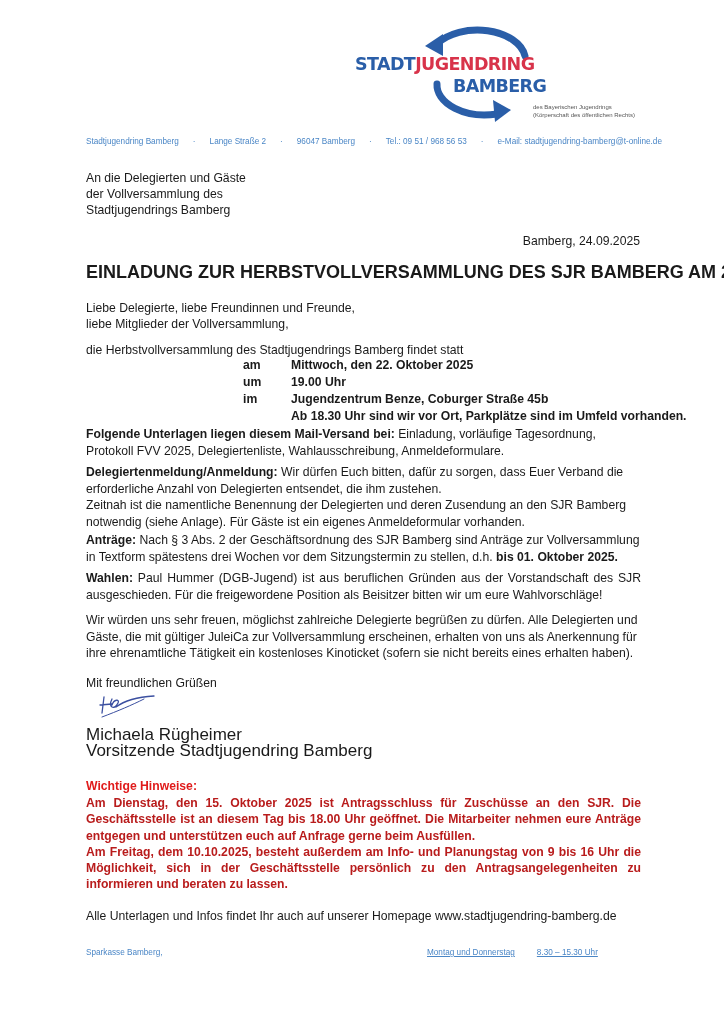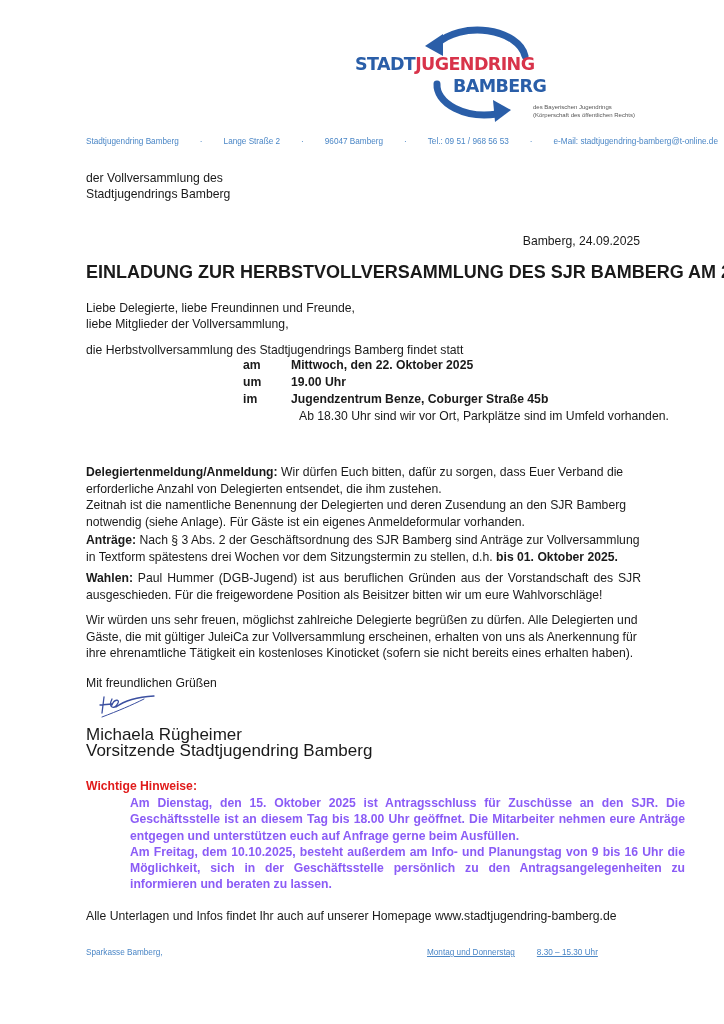--- a/index.html
+++ b/index.html
@@ -30,52 +30,52 @@
     }
     .logo-sub {
       position: absolute; left: 178px; top: 82px;
       font-size: 6px; line-height: 7.5px; color: #555; white-space: nowrap;
     }
 
     
     .address-line {
       position: absolute; left: 86px; top: 137px; width: 560px;
       font-size: 8.2px; color: #4a86c6; white-space: nowrap;
-      display: flex; gap: 16px;
+      display: flex; gap: 9px;
     }
     .address-line .sep { margin: 0 5px; }
 
     .text { position: absolute; left: 86px; font-size: 12.2px; line-height: 16px; color: #1a1a1a; }
     .recipient { top: 170px; width: 300px; }
     .date { position: absolute; top: 234px; left: 470px; width: 170px; text-align: right; font-size: 12.2px; }
     .title { top: 264px; font-weight: bold; font-size: 18px; white-space: nowrap; }
     .greeting { top: 300px; width: 560px; }
     .intro { top: 342px; width: 560px; }
 
     .details { position: absolute; left: 216px; top: 357px; font-size: 12.2px; line-height: 17px; }
     .details .row { display: flex; }
     .details .k { width: 48px; font-weight: bold; margin-left: 27px; }
     .details .v { font-weight: bold; white-space: nowrap; }
-    .details .v.plain { font-weight: normal; margin-left: 8px; }
+    .details .v.plain { font-weight: bold; }
 
     .para { position: absolute; left: 86px; width: 555px; font-size: 12.2px; line-height: 16.5px; }
     .para b { font-weight: bold; }
     .para.justify { text-align: justify; }
     .p-unterlagen { top: 426px; }
     .p-delegierten { top: 464px; }
     .p-antraege { top: 532px; }
     .p-wahlen { top: 570px; }
     .p-freuen { top: 612px; }
     .closing { top: 675px; }
 
     .signature { position: absolute; left: 98px; top: 693px; }
     .sig-name { position: absolute; left: 86px; top: 727px; font-size: 17px; line-height: 16px; }
 
     .hinweise-title { position: absolute; left: 86px; top: 779px; font-size: 12.2px; font-weight: bold; color: #e01b1b; }
-    .hinweise { position: absolute; left: 86px; top: 795px; width: 555px; font-size: 12.2px; line-height: 16.3px; font-weight: bold; color: #8b5cf6; text-align: justify; margin-left: 44px; }
+    .hinweise { position: absolute; left: 86px; top: 795px; width: 555px; font-size: 12.2px; line-height: 16.3px; font-weight: bold; color: #b91c1c; text-align: justify; }
 
     .homepage { position: absolute; left: 86px; top: 909px; font-size: 12.2px; white-space: nowrap; }
 
     .footer-left { position: absolute; left: 86px; top: 948px; font-size: 8.2px; color: #4a86c6; }
     .footer-right { position: absolute; left: 427px; top: 948px; font-size: 8.2px; color: #4a86c6; white-space: nowrap; text-decoration: underline; }
     .footer-right .hours { margin-left: 22px; }
   </style>
 </head>
 <body>
 
@@ -106,20 +106,21 @@
     <span>Lange Straße 2</span>
     <span class="sep">·</span>
     <span>96047  Bamberg</span>
     <span class="sep">·</span>
     <span>Tel.: 09 51 / 968 56 53</span>
     <span class="sep">·</span>
     <span>e-Mail: stadtjugendring-bamberg@t-online.de</span>
   </div>
 
   <div class="text recipient">
+    <div>An die Delegierten und Gäste</div>
     <div>der Vollversammlung des</div>
     <div>Stadtjugendrings Bamberg</div>
   </div>
 
   <div class="date">Bamberg, 24.09.2025</div>
 
   <div class="text title">EINLADUNG ZUR HERBSTVOLLVERSAMMLUNG DES SJR BAMBERG AM 22.10.2025</div>
 
   <div class="text greeting">
     <div>Liebe Delegierte, liebe Freundinnen und Freunde,</div>
@@ -140,20 +141,23 @@
     <div class="row">
       <span class="k">im</span>
       <span class="v">Jugendzentrum Benze, Coburger Straße 45b</span>
     </div>
     <div class="row">
       <span class="k"></span>
       <span class="v plain">Ab 18.30 Uhr sind wir vor Ort, Parkplätze sind im Umfeld vorhanden.</span>
     </div>
   </div>
 
+  <div class="para p-unterlagen">
+    <b>Folgende Unterlagen liegen diesem Mail-Versand bei:</b><span> Einladung, vorläufige Tagesordnung, Protokoll FVV 2025, Delegiertenliste, Wahlausschreibung, Anmeldeformulare.</span>
+  </div>
 
   <div class="para p-delegierten">
     <div><b>Delegiertenmeldung/Anmeldung:</b><span> Wir dürfen Euch bitten, dafür zu sorgen, dass Euer Verband die erforderliche Anzahl von Delegierten entsendet, die ihm zustehen.</span></div>
     <div>Zeitnah ist die namentliche Benennung der Delegierten und deren Zusendung an den SJR Bamberg notwendig (siehe Anlage). Für Gäste ist ein eigenes Anmeldeformular vorhanden.</div>
   </div>
 
   <div class="para p-antraege">
     <b>Anträge:</b><span> Nach § 3 Abs. 2 der Geschäftsordnung des SJR Bamberg sind Anträge zur Vollversammlung in Textform spätestens drei Wochen vor dem Sitzungstermin zu stellen, d.h. </span><b>bis 01. Oktober 2025.</b>
   </div>
 

